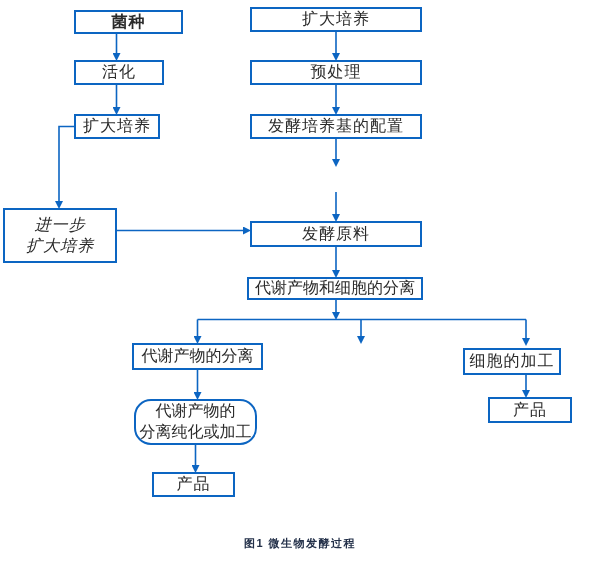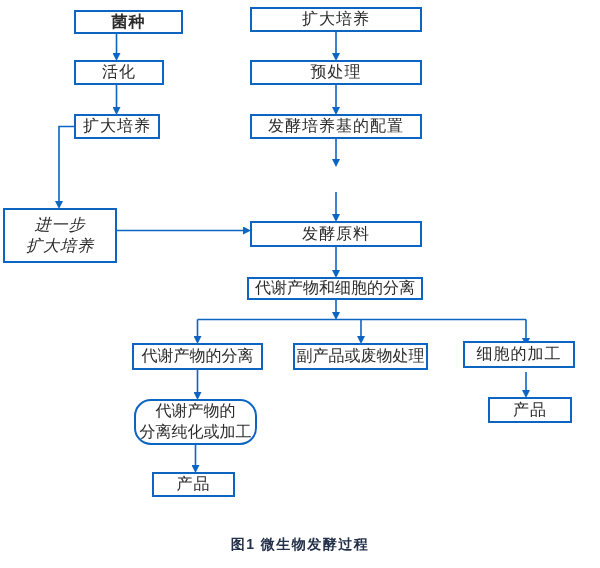--- a/index.html
+++ b/index.html
@@ -10,21 +10,21 @@
   .connectors { position:absolute; left:0; top:0; width:600px; height:568px; pointer-events:none; }
   .node {
     position:absolute; box-sizing:border-box;
     border:2px solid #0c65c2; background:#ffffff;
     display:flex; align-items:center; justify-content:center;
     text-align:center; color:#2b2b2b; font-size:16px;
     letter-spacing:1px; line-height:1.3; white-space:pre-line;
   }
   .caption {
     position:absolute; left:0; right:0; top:536px;
-    text-align:center; font-size:14px; font-weight:700;
+    text-align:center; font-size:11px; font-weight:700;
     color:#233049; letter-spacing:1.5px;
   }
 </style>
 </head>
 <body>
 
 <div class="canvas">
 
   <svg class="connectors" viewBox="0 0 600 568" xmlns="http://www.w3.org/2000/svg">
     <defs>
@@ -63,22 +63,21 @@
   <div class="node" style="left:3px; top:208px; width:114px; height:55px;font-style:italic;">进一步
 扩大培养</div>
 
   <div class="node" style="left:250px; top:7px; width:172px; height:25px;">扩大培养</div>
   <div class="node" style="left:250px; top:114px; width:172px; height:25px;">发酵培养基的配置</div>
   <div class="node" style="left:250px; top:60px; width:172px; height:25px;">预处理</div>
   <div class="node" style="left:250px; top:221px; width:172px; height:26px;">发酵原料</div>
   <div class="node" style="left:132px; top:343px; width:131px; height:27px; letter-spacing:0;">代谢产物的分离</div>
 
   <div class="node" style="left:247px; top:277px; width:176px; height:23px; letter-spacing:0;">代谢产物和细胞的分离</div>
-  <div class="node" style="left:293px; top:343px; width:135px; height:27px; letter-spacing:0;">副产品或废物处理</div>
-  <div class="node" style="left:463px; top:341px; width:112px; height:27px;">细胞的加工</div>
+  <div class="node" style="left:463px; top:348px; width:98px; height:27px;">细胞的加工</div>
   <div class="node" style="left:134px; top:399px; width:123px; height:46px; letter-spacing:0;border-radius:17px;">代谢产物的
 分离纯化或加工</div>
   <div class="node" style="left:152px; top:472px; width:83px; height:25px;">产品</div>
   <div class="node" style="left:488px; top:397px; width:84px; height:26px;">产品</div>
 
   <div class="caption">图1 微生物发酵过程</div>
 
 </div>
 
 </body></html>

